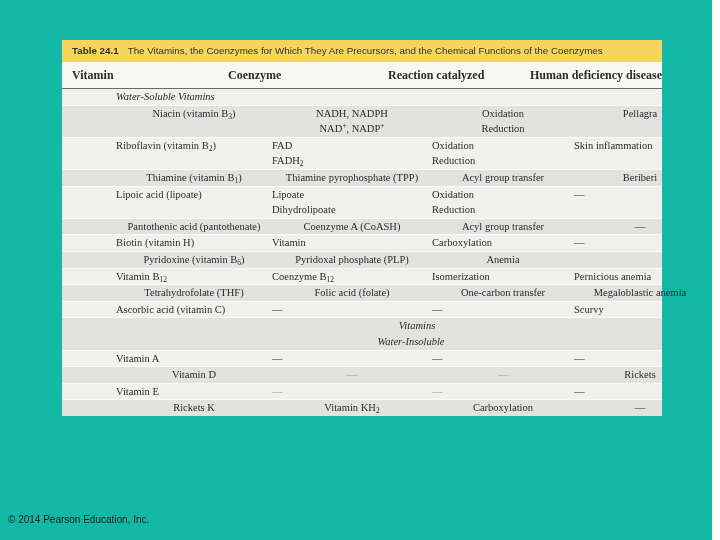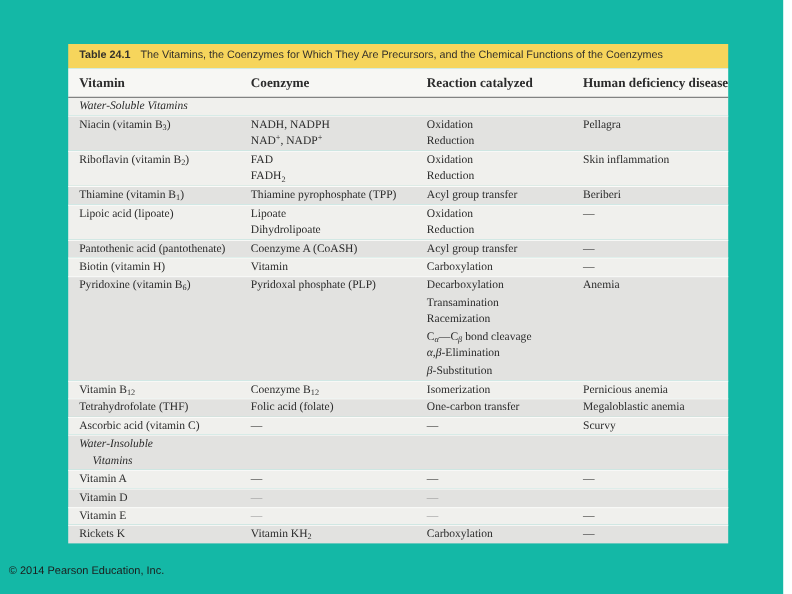--- a/index.html
+++ b/index.html
@@ -15,24 +15,24 @@
     font-size:9.8px; color:#34302a; white-space:nowrap; overflow:hidden;
   }
   .title-label { font-weight:bold; margin-right:9px; }
   .grid4 { display:grid; grid-template-columns:166px 160px 142px 132px; }
   .head-row {
     background:var(--header-bg,#f7f7f4); height:26px; align-items:center;
     border-bottom:1.5px solid var(--header-rule,#6a6a6a);
     font-weight:bold; font-size:12px;
   }
   .h-cell:first-child { padding-left:10px; }
-  .t-row { border-top:1px solid #fbfbf9; }
+  .t-row { border-top:1px solid #fbfbf9;padding-left:44px; }
   .t-row:first-child { border-top:none; }
   .t-row.light { background:var(--stripe-light,#f0f0ed); }
-  .t-row.dark  { background:var(--stripe-dark,#e2e2e0); }
+  .t-row.dark  { background:var(--stripe-dark,#e2e2e0);text-align:center; }
   .t-cell { font-size:10.5px; }
   .t-line { line-height:15.6px; white-space:nowrap; }
   .t-cell:first-child { padding-left:10px; }
   .section .t-line { font-style:italic; }
   .indent { padding-left:12px; }
   .muted { color:var(--muted-text,#9b9b9b); }
   sub { font-size:7.5px; vertical-align:-2px; line-height:0; }
   sup { font-size:7.5px; vertical-align:4px; line-height:0; }
   .copyright {
     position:absolute; left:8px; top:514px;
@@ -150,28 +150,20 @@
           </div>
         </div>
         <div class="t-row grid4 dark">
           <div class="t-cell">
             <div class="t-line">Pyridoxine (vitamin B<sub>6</sub>)</div>
           </div>
           <div class="t-cell">
             <div class="t-line">Pyridoxal phosphate (PLP)</div>
           </div>
           <div class="t-cell">
-            <div class="t-line">Decarboxylation</div>
-            <div class="t-line">Transamination</div>
-            <div class="t-line">Racemization</div>
-            <div class="t-line">C<sub><i>α</i></sub>—C<sub><i>β</i></sub> bond cleavage</div>
-            <div class="t-line"><i>α</i>,<i>β</i>-Elimination</div>
-            <div class="t-line"><i>β</i>-Substitution</div>
-          </div>
-          <div class="t-cell">
             <div class="t-line">Anemia</div>
           </div>
         </div>
         <div class="t-row grid4 light">
           <div class="t-cell">
             <div class="t-line">Vitamin B<sub>12</sub></div>
           </div>
           <div class="t-cell">
             <div class="t-line">Coenzyme B<sub>12</sub></div>
           </div>
@@ -205,22 +197,22 @@
           </div>
           <div class="t-cell">
             <div class="t-line">—</div>
           </div>
           <div class="t-cell">
             <div class="t-line">Scurvy</div>
           </div>
         </div>
         <div class="t-row grid4 dark section">
           <div class="t-cell" style="grid-column: 1 / -1;">
+            <div class="t-line"><span class="indent">Vitamins</span></div>
             <div class="t-line">Water-Insoluble</div>
-            <div class="t-line"><span class="indent">Vitamins</span></div>
           </div>
         </div>
         <div class="t-row grid4 light">
           <div class="t-cell">
             <div class="t-line">Vitamin A</div>
           </div>
           <div class="t-cell">
             <div class="t-line">—</div>
           </div>
           <div class="t-cell">
@@ -232,20 +224,23 @@
         </div>
         <div class="t-row grid4 dark">
           <div class="t-cell">
             <div class="t-line">Vitamin D</div>
           </div>
           <div class="t-cell">
             <div class="t-line"><span class="muted">—</span></div>
           </div>
           <div class="t-cell">
             <div class="t-line"><span class="muted">—</span></div>
+          </div>
+          <div class="t-cell">
+            <div class="t-line">Rickets</div>
           </div>
         </div>
         <div class="t-row grid4 light">
           <div class="t-cell">
             <div class="t-line">Vitamin E</div>
           </div>
           <div class="t-cell">
             <div class="t-line"><span class="muted">—</span></div>
           </div>
           <div class="t-cell">

